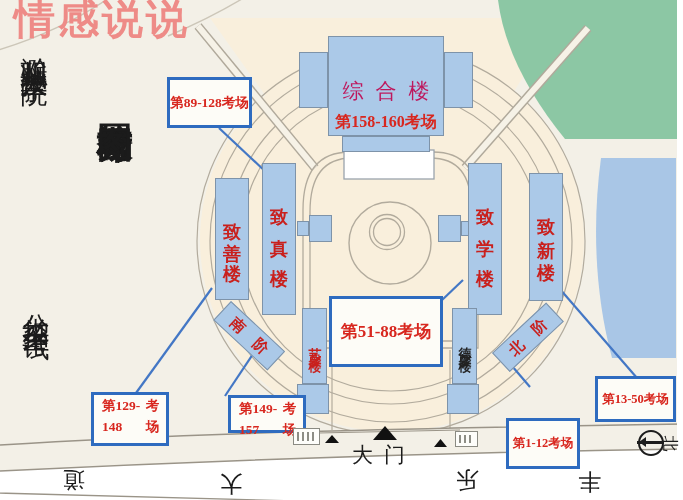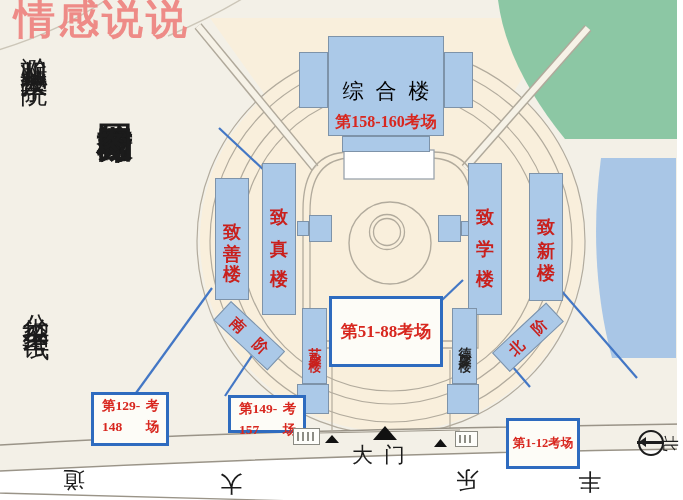--- a/index.html
+++ b/index.html
@@ -85,21 +85,21 @@
     <path d="M 441,301 L 463,280" stroke="#4377c5" stroke-width="2.2"></path>
     <path d="M 559,288 L 637,378" stroke="#4377c5" stroke-width="2.2"></path>
     <path d="M 512,366 L 530,387" stroke="#4377c5" stroke-width="2.2"></path>
 
     <polygon points="325,443 339,443 332,435" fill="#111"></polygon>
     <polygon points="434,447 447,447 440.5,439" fill="#111"></polygon>
     <polygon points="373,440 397,440 385,426" fill="#111"></polygon>
   </svg>
 
   <div class="bldg" style="left:328px;top:36px;width:116px;height:100px;flex-direction:column;justify-content:flex-start;">
-    <div style="margin-top:40px;font-size:21px;letter-spacing:12px;color:#000000;white-space:nowrap;text-indent:12px;">综合楼</div>
+    <div style="margin-top:40px;font-size:21px;letter-spacing:12px;color:#be185d;white-space:nowrap;text-indent:12px;">综合楼</div>
     <div style="margin-top:7px;font-size:16px;font-weight:bold;color:#d8271f;white-space:nowrap;">第158-160考场</div>
   </div>
   <div class="bldg" style="left:299px;top:52px;width:29px;height:56px;"></div>
   <div class="bldg" style="left:444px;top:52px;width:29px;height:56px;"></div>
   <div class="bldg" style="left:342px;top:136px;width:88px;height:16px;"></div>
 
   <div class="bldg" style="left:215px;top:178px;width:34px;height:122px;">
     <div class="vtext bname" style="font-size:18px;letter-spacing:20px;">致善楼</div>
   </div>
   <div class="bldg" style="left:262px;top:163px;width:34px;height:152px;">
@@ -125,33 +125,39 @@
 
   <div class="bldg" style="left:302px;top:308px;width:25px;height:76px;">
     <div class="vtext bname" style="font-size:13px;letter-spacing:6px;">艺馨楼</div>
   </div>
   <div class="bldg" style="left:297px;top:384px;width:32px;height:30px;"></div>
   <div class="bldg" style="left:452px;top:308px;width:25px;height:76px;">
     <div class="vtext" style="font-size:13px;letter-spacing:6px;color:#222;font-weight:bold;">德馨楼</div>
   </div>
   <div class="bldg" style="left:447px;top:384px;width:32px;height:30px;"></div>
 
+  <div class="lbox" style="left:167px;top:77px;width:85px;height:51px;font-size:13.5px;">
+    <span>第89-128考场</span>
+  </div>
   <div class="lbox" style="left:329px;top:296px;width:114px;height:71px;font-size:17px;">
     <span>第51-88考场</span>
   </div>
   <div class="lbox two" style="left:91px;top:392px;width:78px;height:54px;font-size:13.5px;">
     <span>第129-148</span>
     <span>考场</span>
   </div>
   <div class="lbox two" style="left:184px;top:395px;width:78px;height:38px;font-size:13.5px;margin-left:44px;">
     <span>第149-157</span>
     <span>考场</span>
   </div>
   <div class="lbox" style="left:506px;top:386px;width:74px;height:51px;font-size:12.5px;margin-top:32px;">
     <span>第1-12考场</span>
+  </div>
+  <div class="lbox" style="left:595px;top:376px;width:81px;height:46px;font-size:12.5px;">
+    <span>第13-50考场</span>
   </div>
 
   <div class="sign" style="left:293px;top:428px;width:25px;height:15px;">
       <div class="dash"></div>
     </div>
   <div class="sign" style="left:455px;top:431px;width:21px;height:14px;">
       <div class="dash"></div>
     </div>
   <div class="blacktext" style="left:352px;top:441px;font-size:21px;letter-spacing:11px;white-space:nowrap;">大门</div>
 

